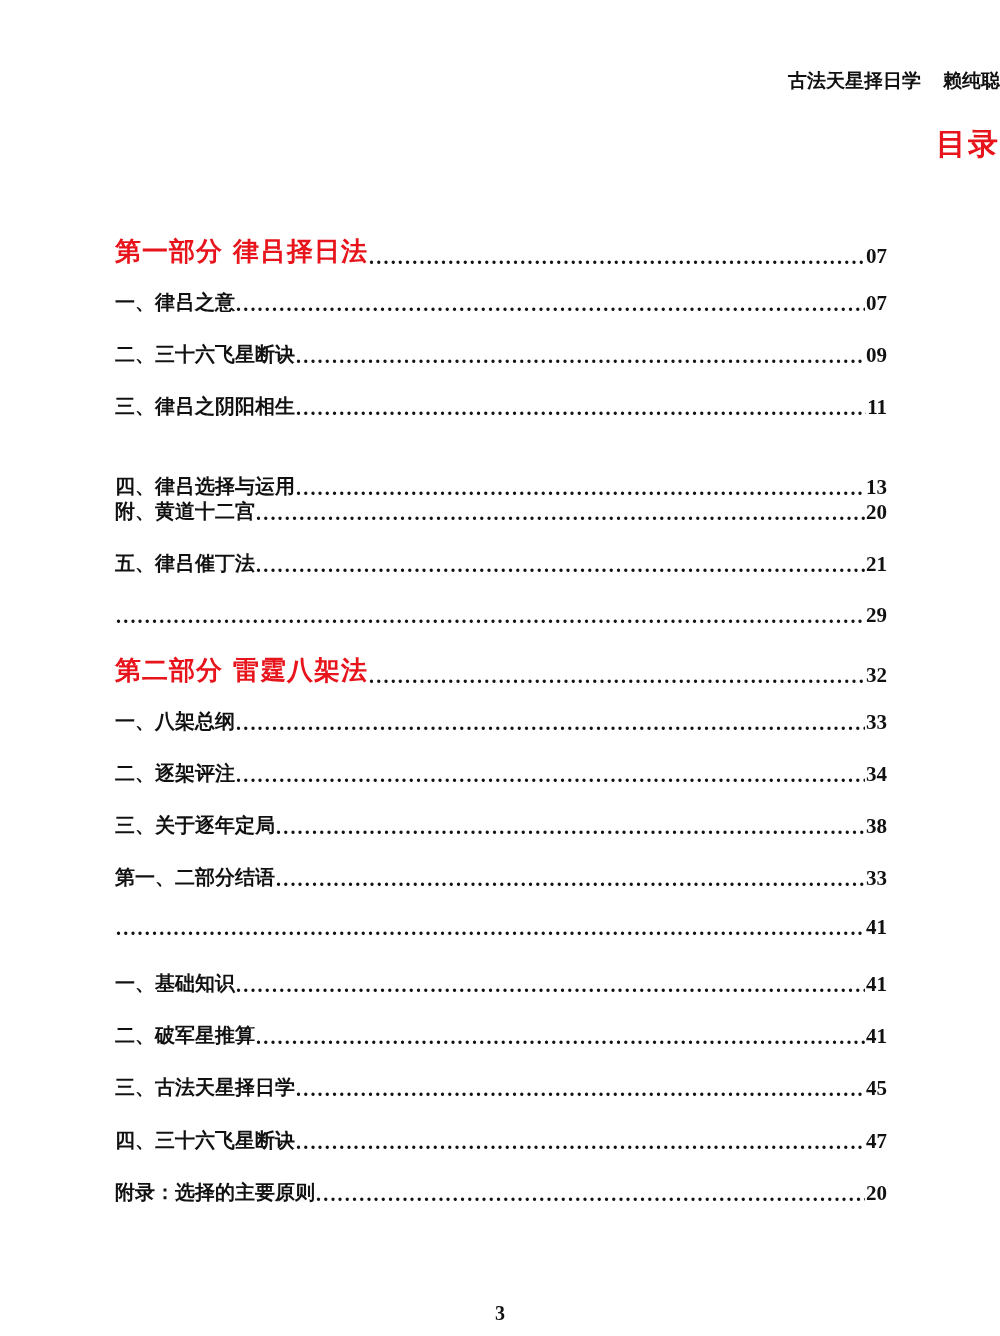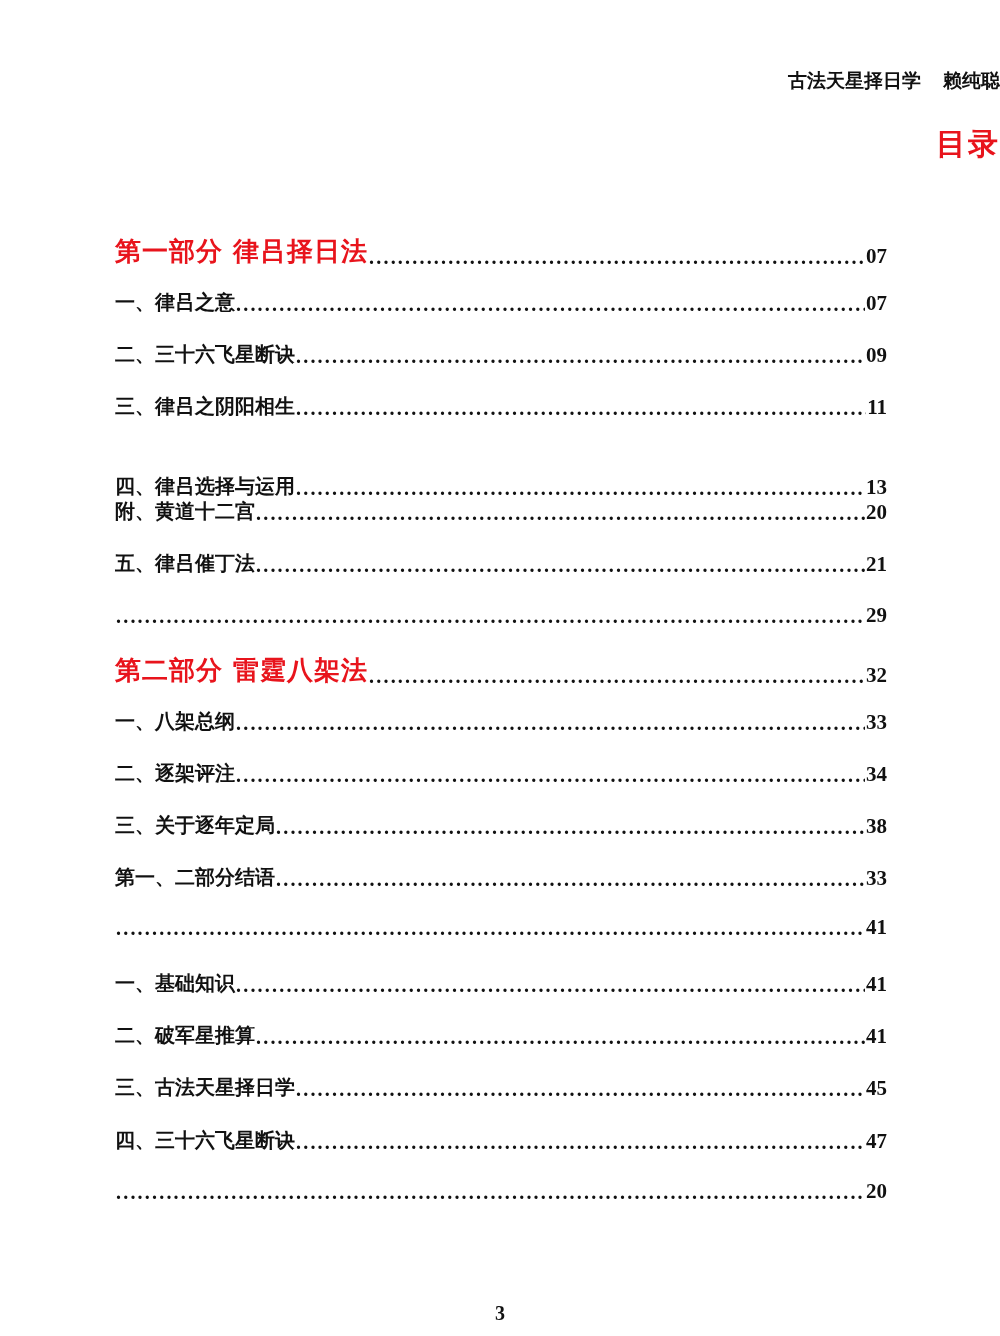--- a/index.html
+++ b/index.html
@@ -113,18 +113,19 @@
       <span class="label">三、古法天星择日学</span>
       <span class="dots"></span>
       <span class="page">45</span>
     </div>
   <div class="row" style="top:1127px">
       <span class="label">四、三十六飞星断诀</span>
       <span class="dots"></span>
       <span class="page">47</span>
     </div>
   <div class="row" style="top:1179px">
+      <span class="label">附录：选择的主要原则</span>
       <span class="dots"></span>
       <span class="page">20</span>
     </div>
 </div>
 
 <div class="pagenum">3</div>
 
 </body></html>

